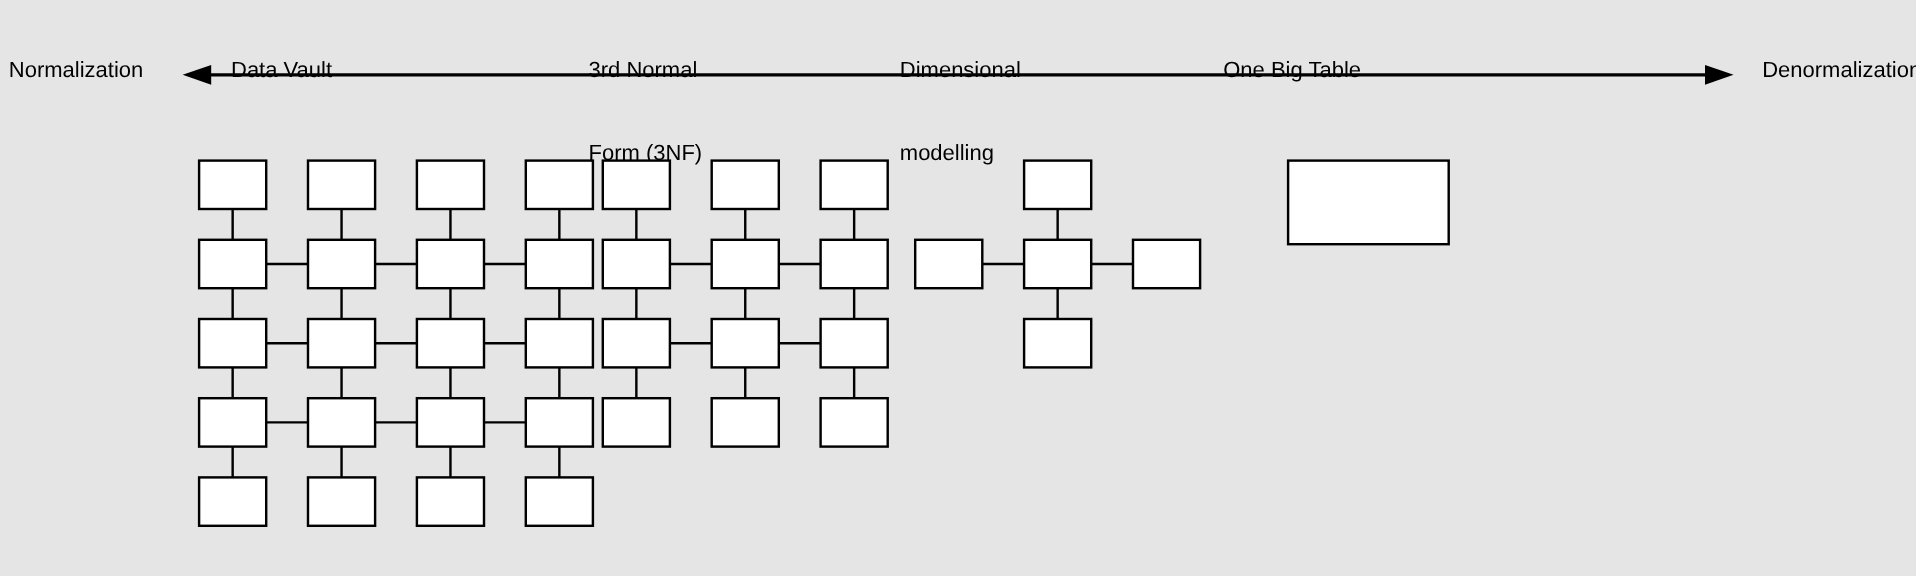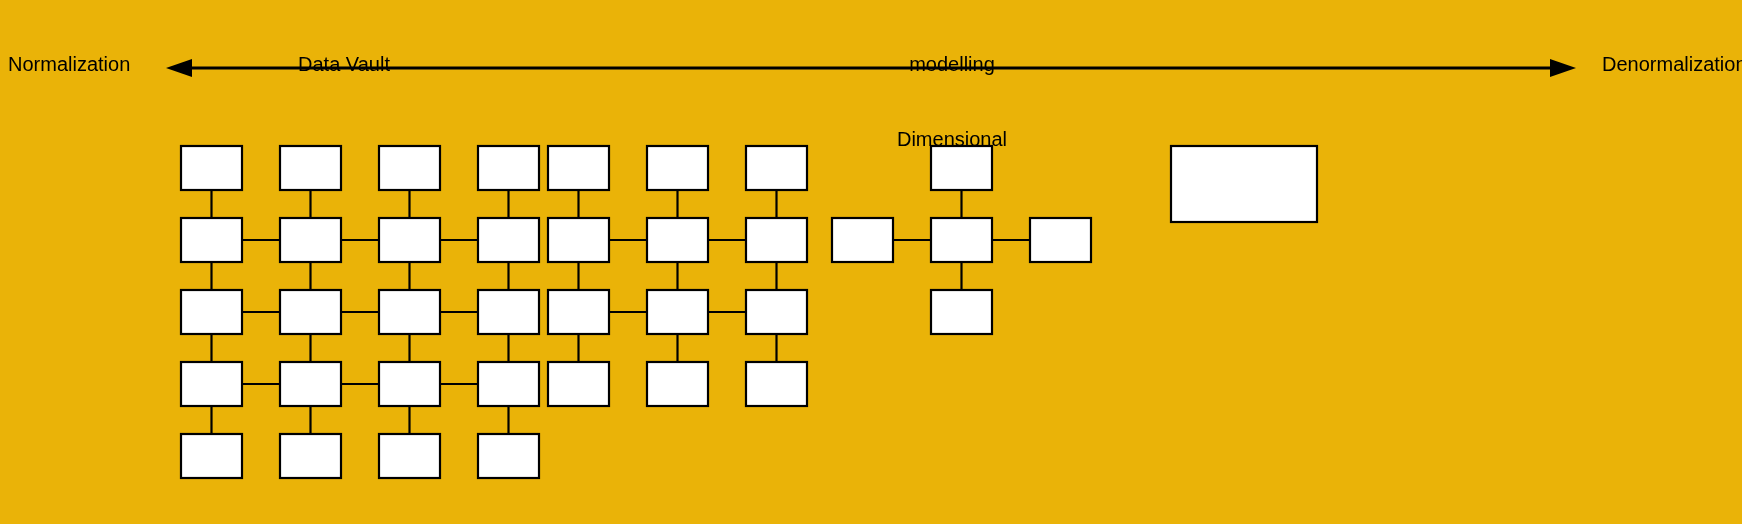--- a/index.html
+++ b/index.html
@@ -9,37 +9,36 @@
   }
   body {
     font-family: "Liberation Sans", sans-serif;
     color: #000000;
   }
   #page {
     position: relative;
     width: 1742px;
     height: 524px;
     overflow: hidden;
-    background: #eab308;
+    background: #e5e5e5;
   }
   .axis-label {
     position: absolute;
     font-size: 20px;
     line-height: 24px;
     color: #000;
     white-space: nowrap;
   }
   #label-normalization { left: 8px;  top: 52px; }
   #label-denormalization { left: 1602px; top: 52px; }
 
   .stage-caption {
     position: absolute;
     font-size: 20px;
     line-height: 25px;
-    text-align: center;
     color: #000;
     white-space: pre;
   }
   #caption-dv   { left: 210px;  top: 2px;  width: 268px; }
   #caption-3nf  { left: 535px;  top: 2px;  width: 268px; }
   #caption-dim  { left: 818px;  top: 2px;  width: 268px; }
   #caption-obt  { left: 1112px; top: 2px;  width: 268px; }
 
   #axis-svg {
     position: absolute;
@@ -58,27 +57,32 @@
 <div id="page">
 
   <div class="axis-label" id="label-normalization">Normalization</div>
 
   <div class="axis-label" id="label-denormalization">Denormalization</div>
 
   <div class="stage-caption" id="caption-dv">
     <div>Data Vault</div>
   </div>
 
+  <div class="stage-caption" id="caption-3nf">
+    <div>3rd Normal</div>
+    <div>Form (3NF)</div>
+  </div>
 
   <div class="stage-caption" id="caption-dim">
+    <div>Dimensional</div>
     <div>modelling</div>
-    <div>Dimensional</div>
   </div>
 
   <div class="stage-caption" id="caption-obt">
+    <div>One Big Table</div>
   </div>
 
   <svg id="axis-svg" width="1742" height="524">
     <g id="axis-group">
         <line x1="188" y1="68" x2="1554" y2="68" stroke="#000000" stroke-width="3"></line>
         <polygon points="166,68 192,59 192,77" fill="#000000"></polygon>
         <polygon points="1576,68 1550,59 1550,77" fill="#000000"></polygon>
       </g>
   </svg>
 

